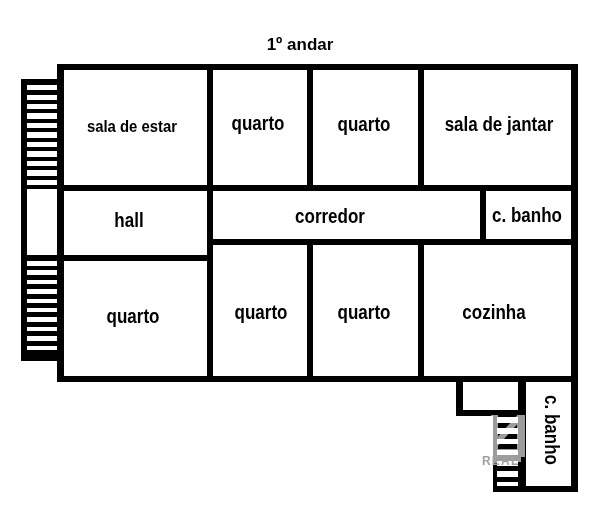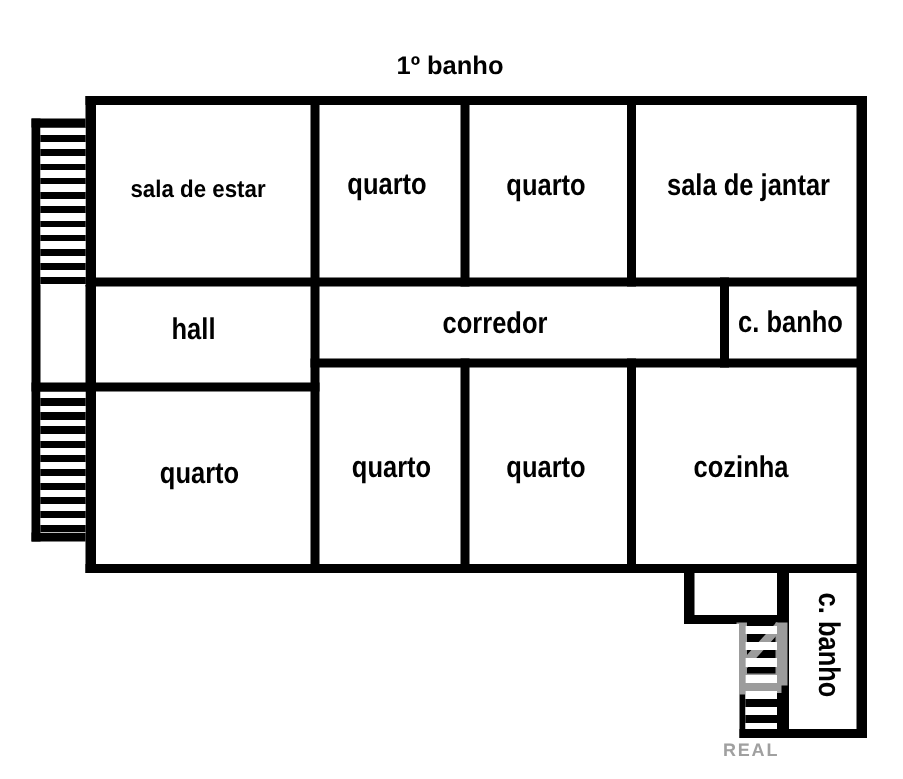--- a/index.html
+++ b/index.html
@@ -40,21 +40,21 @@
   .wm-text{
     position:absolute;color:#a0a0a0;font-weight:bold;font-size:12px;letter-spacing:1.2px;
     white-space:nowrap;line-height:1;
   }
 </style>
 </head>
 <body>
 
 <div class="canvas">
 
-  <div class="plan-title">1º banho</div>
+  <div class="plan-title">1º andar</div>
 
   <div class="wall" style="left:57px;top:64px;width:521px;height:6px;"></div>
   <div class="wall" style="left:57px;top:64px;width:7px;height:318px;"></div>
   <div class="wall" style="left:571px;top:64px;width:7px;height:428px;"></div>
   <div class="wall" style="left:57px;top:376px;width:521px;height:6px;"></div>
 
   <div class="wall" style="left:57px;top:185px;width:521px;height:6px;"></div>
   <div class="wall" style="left:207px;top:239px;width:371px;height:6px;"></div>
   <div class="wall" style="left:21px;top:255px;width:192px;height:6px;"></div>
 
@@ -75,21 +75,21 @@
   <div class="wall" style="left:456px;top:410px;width:66px;height:6px;"></div>
   <div class="wall" style="left:493px;top:410px;width:4px;height:82px;"></div>
   <div class="stairs-right"></div>
   <div class="wall" style="left:518px;top:376px;width:8px;height:116px;"></div>
   <div class="wall" style="left:493px;top:486px;width:85px;height:6px;"></div>
 
   <div class="wm" style="left:491px;top:415px;width:7px;height:48px;"></div>
   <div class="wm" style="left:505px;top:412px;width:6px;height:36px;transform:rotate(42deg);"></div>
   <div class="wm" style="left:517px;top:415px;width:8px;height:42px;"></div>
   <div class="wm" style="left:497px;top:449px;width:24px;height:13px;"></div>
-  <div class="wm-text" style="left:482px;top:494px;">REAL</div>
+  <div class="wm-text" style="left:482px;top:455px;">REAL</div>
 
   <div class="room-label small" style="left:132px;top:127px;">sala de estar</div>
   <div class="room-label" style="left:258px;top:123px;">quarto</div>
   <div class="room-label" style="left:364px;top:124px;">quarto</div>
   <div class="room-label" style="left:499px;top:124px;">sala de jantar</div>
   <div class="room-label" style="left:129px;top:220px;">hall</div>
   <div class="room-label" style="left:330px;top:216px;">corredor</div>
   <div class="room-label" style="left:527px;top:215px;">c. banho</div>
   <div class="room-label" style="left:133px;top:316px;">quarto</div>
   <div class="room-label" style="left:261px;top:312px;">quarto</div>

